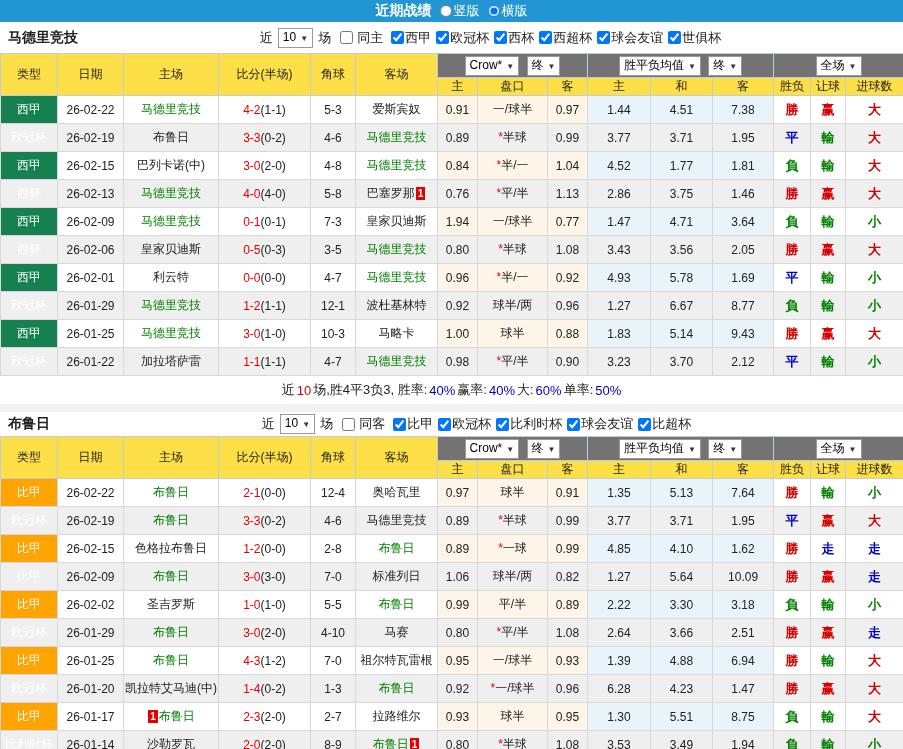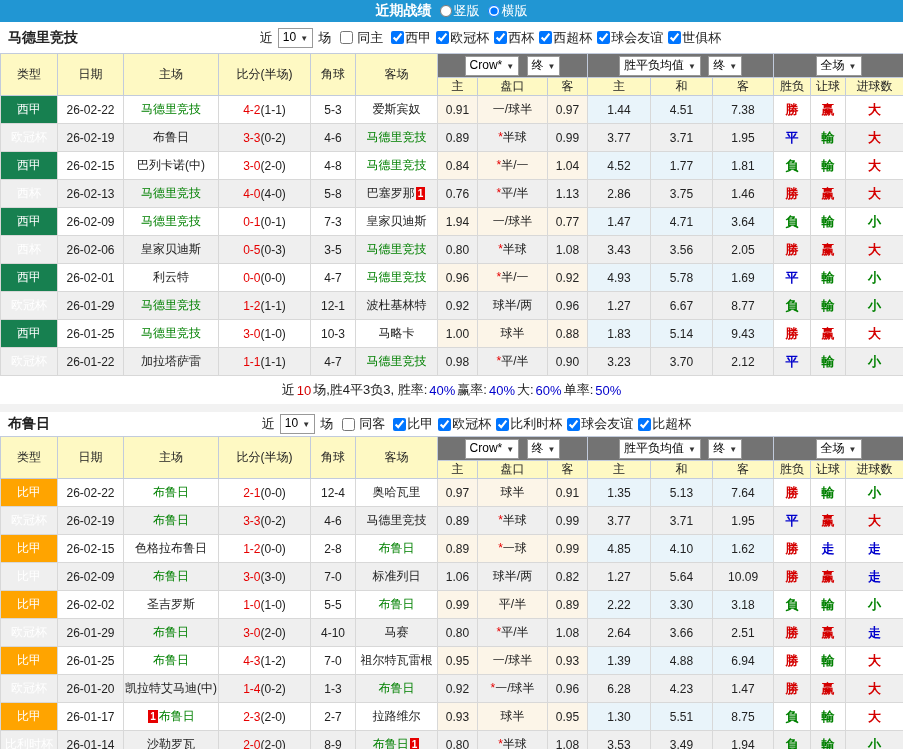--- a/index.html
+++ b/index.html
@@ -18,21 +18,21 @@
   .controls { flex: 1; display: flex; align-items: center; justify-content: center; gap: 3px; white-space: nowrap; }
   .controls input[type=checkbox] { width: 13px; height: 13px; margin: 0 1px 0 6px; }
   .leagues { display: inline-flex; align-items: center; }
   .leagues input[type=checkbox] { margin: 0 1px 0 5px; }
 
   .dd { display: inline-block; border: 1px solid #999; background: #fff; color: #000;
         font-size: 12px; line-height: 16px; padding: 0 4px; margin: 0 2px; white-space: nowrap; }
   .dd::after { content: "▼"; font-size: 8px; margin-left: 4px; color: #333; }
 
   table { border-collapse: collapse; width: 903px; table-layout: fixed; font-size: 12px; color: #222; }
-  thead th { background: #fef9c3; border: 1px solid #c2cbdc; font-weight: normal; font-size: 12px; padding: 0; overflow: hidden; white-space: nowrap; }
+  thead th { background: #fde047; border: 1px solid #c2cbdc; font-weight: normal; font-size: 12px; padding: 0; overflow: hidden; white-space: nowrap; }
   thead tr.hr1 th { height: 24px; }
   thead tr.hr2 th { height: 17px; }
   .ddcell { background: #737373; }
 
   tbody td { border: 1px solid #d8d8d8; text-align: center; height: 28px; padding: 0 1px;
              overflow: hidden; white-space: nowrap; background: #fff; }
   tr.alt td { background: #efefef; }
   td.odds { background: #fcf5e8; }
   td.mean { background: #e9f4fa; }
   td.c-lg { color: #fff; font-size: 12px; padding: 0; }

